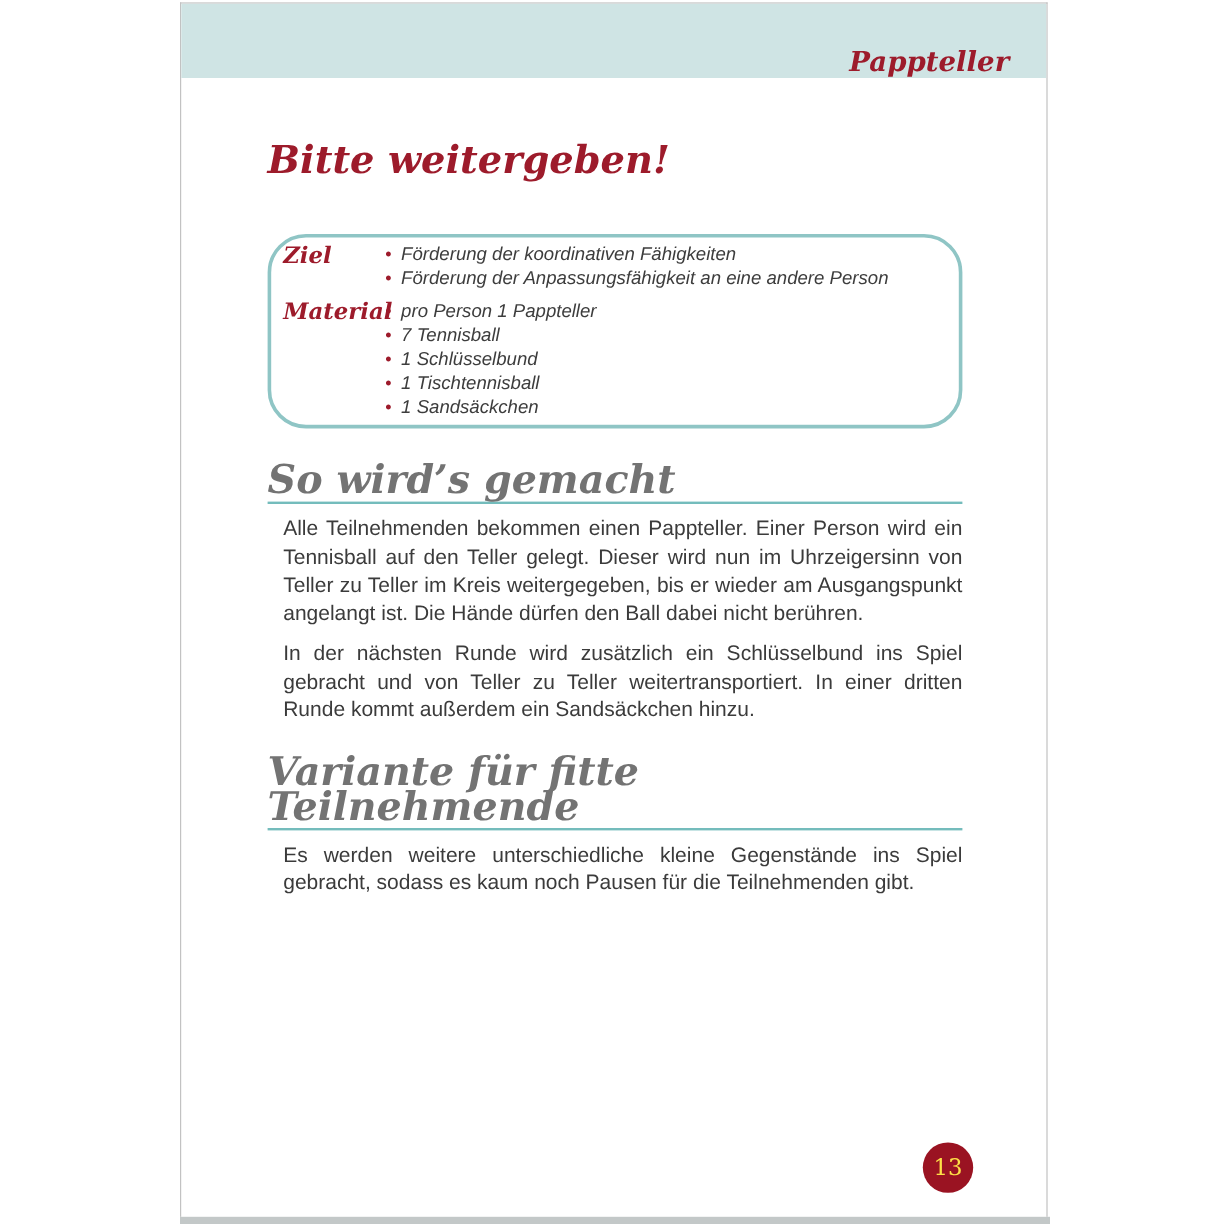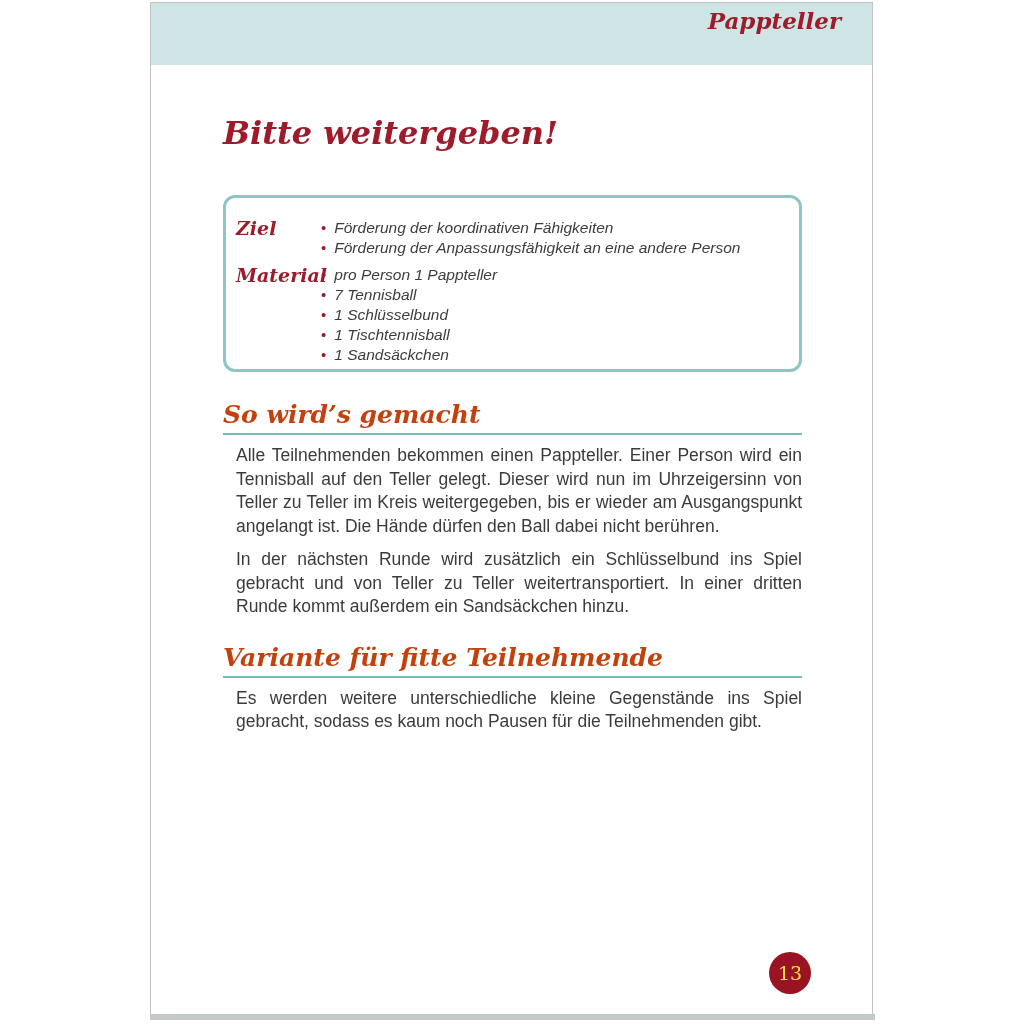--- a/index.html
+++ b/index.html
@@ -33,21 +33,21 @@
   }
   .band {
     position: absolute;
     left: 0;
     top: 0;
     width: 100%;
     height: 62px;
     background: #cfe4e4;
     display: flex;
     justify-content: flex-end;
-    align-items: flex-start;
+    align-items: flex-end;
     box-sizing: border-box;
     padding-right: 31px;
     padding-top: 4px;
   }
   .band .chapter {
     font-family: "DejaVu Serif", serif;
     font-style: italic;
     font-weight: bold;
     font-size: 23px;
     color: #9d1b2b;
@@ -65,22 +65,22 @@
     font-style: italic;
     font-weight: bold;
     font-size: 32px;
     line-height: 48px;
     color: #9d1b2b;
     margin: 44px 0 0 0;
   }
   .info-box {
     margin-top: 38px;
     border: 3px solid #8fc5c5;
-    border-radius: 12px;
-    padding: 20px 18px 4px 10px;
+    border-radius: 32px;
+    padding: 5px 18px 4px 10px;
     box-sizing: border-box;
   }
   .info-row {
     display: flex;
     align-items: flex-start;
     margin-top: 7px;
   }
   .info-row:first-child { margin-top: 0; }
   .info-label {
     font-family: "DejaVu Serif", serif;
@@ -103,23 +103,23 @@
   .bullet-dot {
     color: #9d1b2b;
     margin-right: 8px;
     font-style: normal;
     font-size: 15px;
   }
   .section-heading {
     font-family: "DejaVu Serif", serif;
     font-style: italic;
     font-weight: bold;
-    font-size: 25px;
+    font-size: 33px;
     line-height: 29px;
-    color: #c2410c;
+    color: #737373;
     border-bottom: 2px solid #74bcbc;
     padding-bottom: 4px;
     margin: 28px 0 0 0;
   }
   .section-heading.second { margin-top: 24px; }
   .paragraph {
     font-size: 17.5px;
     line-height: 23.5px;
     color: #3b3b3b;
     text-align: justify;

